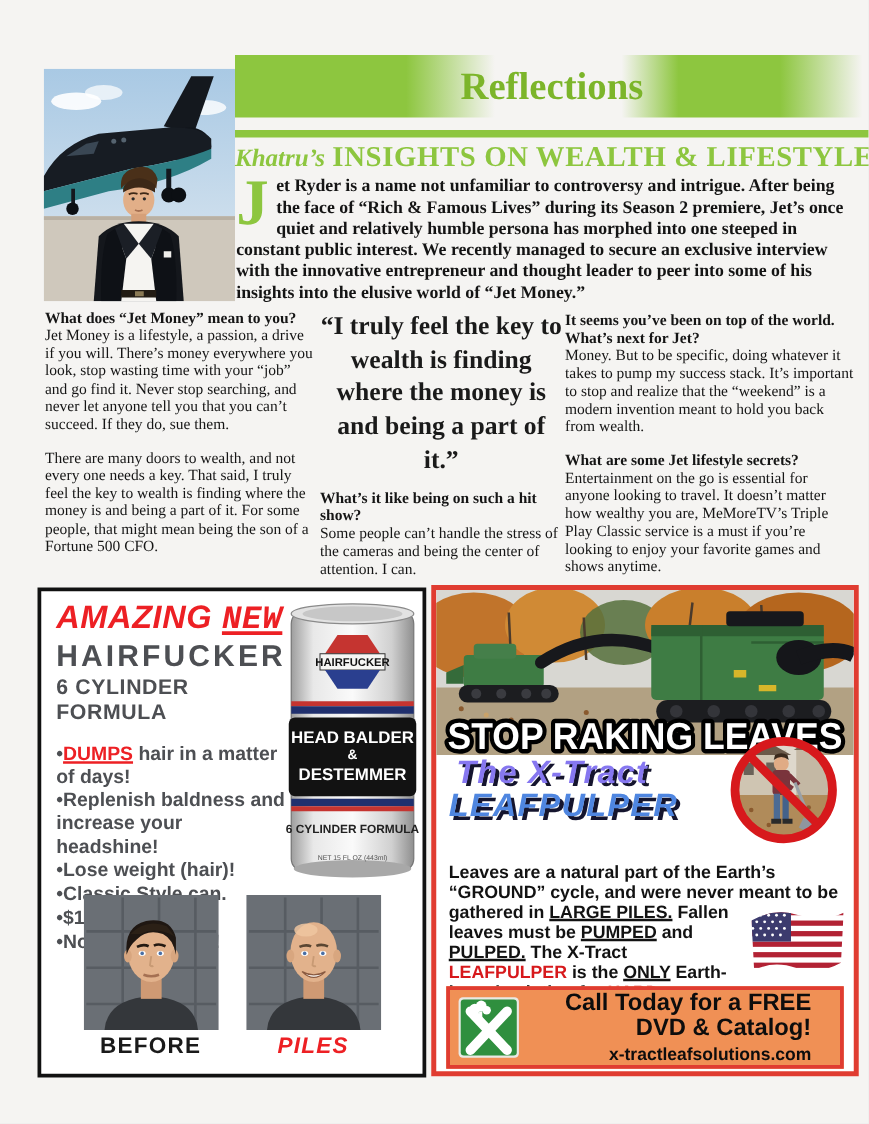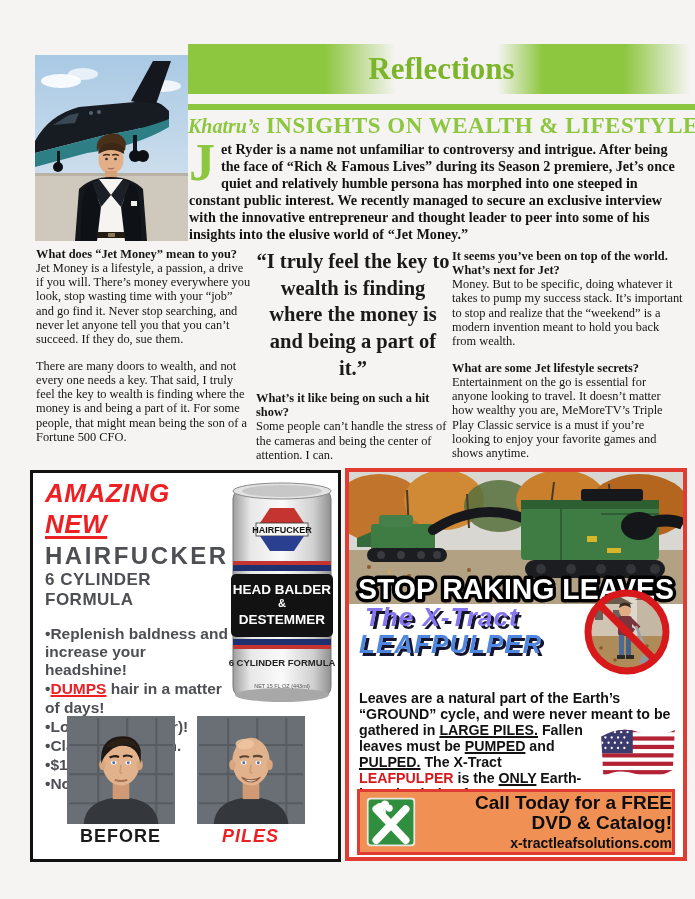--- a/index.html
+++ b/index.html
@@ -36,21 +36,21 @@
   .col2{left:256px;top:248px;width:194px;}
   .col3{left:452px;top:249px;width:231px;}
   .pull-quote{font-size:20.5px;line-height:1.3;font-weight:bold;text-align:center;
         color:#1a1a1a;margin-bottom:10px;}
 
   
   .hair-ad{left:30px;top:470px;width:305px;height:386px;background:#ffffff;
         border:3px solid #111;font-family:"Liberation Sans",sans-serif;}
   .hair-text{position:absolute;left:12px;top:5px;width:186px;}
   .amazing{font-style:italic;font-weight:800;font-size:26px;color:#ed2024;letter-spacing:.5px;}
-  .amazing .nw{text-decoration:underline;text-decoration-thickness:3px;text-underline-offset:3px;}
+  .amazing .nw{text-decoration:underline;text-decoration-thickness:3px;text-underline-offset:3px;font-family:Liberation Mono, monospace;}
   .hbrand{font-weight:600;font-size:24px;letter-spacing:2.5px;color:#4d4f53;margin-top:2px;}
   .hformula{font-weight:600;font-size:17px;letter-spacing:.5px;color:#4d4f53;}
   .hbullets{margin-top:15px;font-weight:600;font-size:15.5px;line-height:1.17;color:#4d4f53;}
   .hbullets div{margin-bottom:1px;}
   .dumps{color:#ed2024;text-decoration:underline;text-decoration-thickness:2px;}
   .can-wrap{position:absolute;left:193px;top:4px;width:112px;height:230px;}
   .can-wrap svg{width:100%;height:100%;display:block;}
   .ba-row{position:absolute;left:0;right:0;top:243px;display:flex;justify-content:center;gap:22px;}
   .ba-col{width:108px;text-align:center;}
   .ba-col svg{width:108px;height:108px;display:block;}
@@ -68,21 +68,21 @@
         font-size:26px;color:#4f86e0;text-shadow:3px 3px 0 #15152e;letter-spacing:1px;}
   .no-rake{position:absolute;left:232px;top:114px;width:92px;height:92px;z-index:3;}
   .leaf-body{position:absolute;left:10px;top:194px;width:318px;font-weight:700;
         font-size:14.2px;line-height:1.13;color:#121212;margin-top:24px;}
   .leaf-body .u{text-decoration:underline;text-decoration-thickness:2px;}
   .leaf-body .r{color:#d7191c;}
   .flag-float{float:right;width:80px;height:56px;margin:6px 0 4px 6px;}
   .cta{position:absolute;left:8px;top:317px;width:312px;height:60px;background:#f09055;
         border:3px solid #e03c31;display:flex;align-items:center;}
   .cta-logo{width:50px;height:50px;margin-left:6px;flex:0 0 auto;}
-  .cta-text{flex:1;text-align:right;padding-right:0;}
+  .cta-text{flex:1;text-align:right;padding-right:23px;}
   .cta-line{font-weight:800;font-size:19px;line-height:1.05;color:#0d0d0d;}
   .cta-url{font-weight:800;font-size:14px;color:#0d0d0d;margin-top:2px;}
 </style>
 </head>
 <body>
 
 <div class="page">
 
   <div class="abs jet-photo">
     <svg viewBox="0 0 153 186" preserveAspectRatio="none">
@@ -174,22 +174,22 @@
       <div class="a">Entertainment on the go is essential for anyone looking to travel. It doesn’t matter how wealthy you are, MeMoreTV’s Triple Play Classic service is a must if you’re looking to enjoy your favorite games and shows anytime.</div>
     </div>
   </div>
 
   <div class="abs hair-ad">
     <div class="hair-text">
       <div class="amazing"><span>AMAZING </span><span class="nw">NEW</span></div>
       <div class="hbrand">HAIRFUCKER</div>
       <div class="hformula">6 CYLINDER FORMULA</div>
       <div class="hbullets">
+        <div><span>•</span><span class="dumps">DUMPS</span><span> hair in a matter of days!</span></div>
         <div>•Replenish baldness and increase your headshine!</div>
-        <div><span>•</span><span class="dumps">DUMPS</span><span> hair in a matter of days!</span></div>
         <div>•Lose weight (hair)!</div>
         <div>•Classic Style can.</div>
         <div>•$16.69 per can.</div>
         <div>•Now cancer-free!</div>
       </div>
     </div>
 
     <div class="can-wrap">
       <svg viewBox="0 0 112 230">
         <defs>

